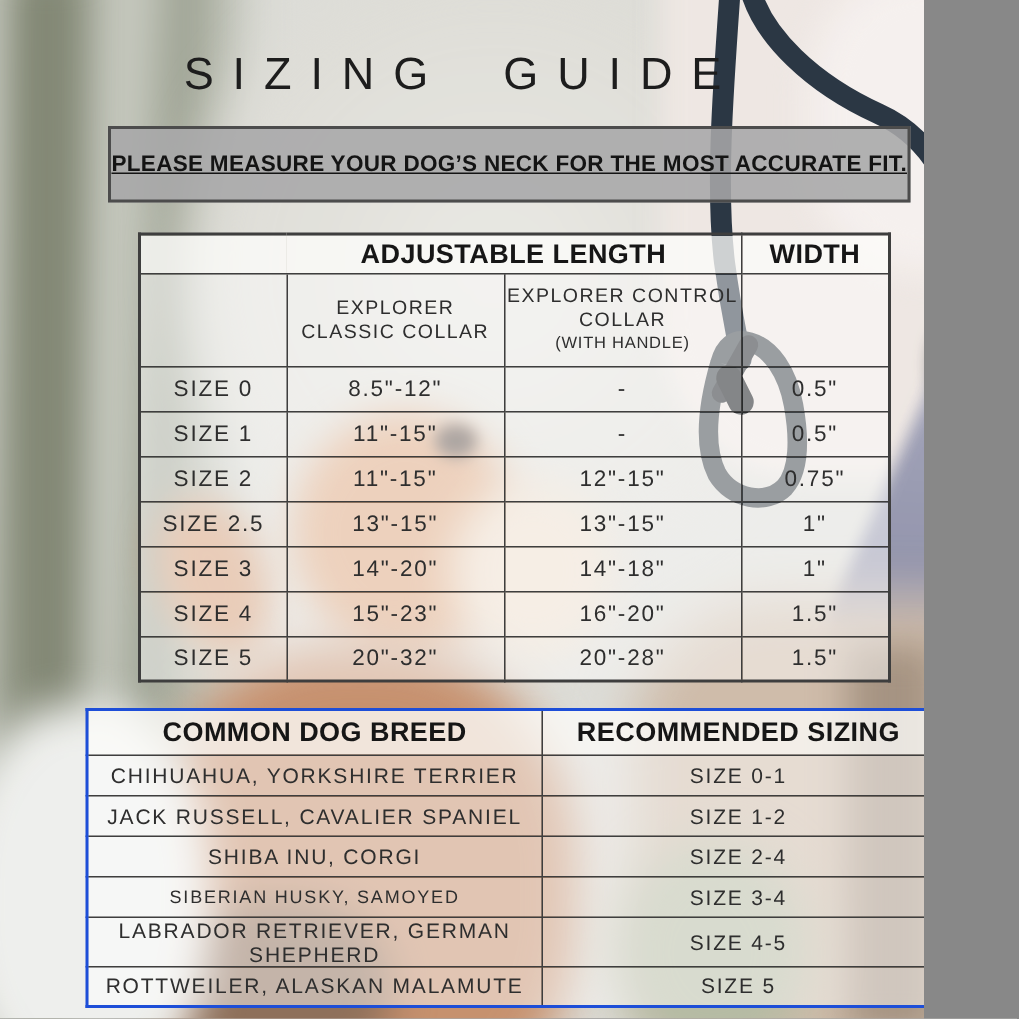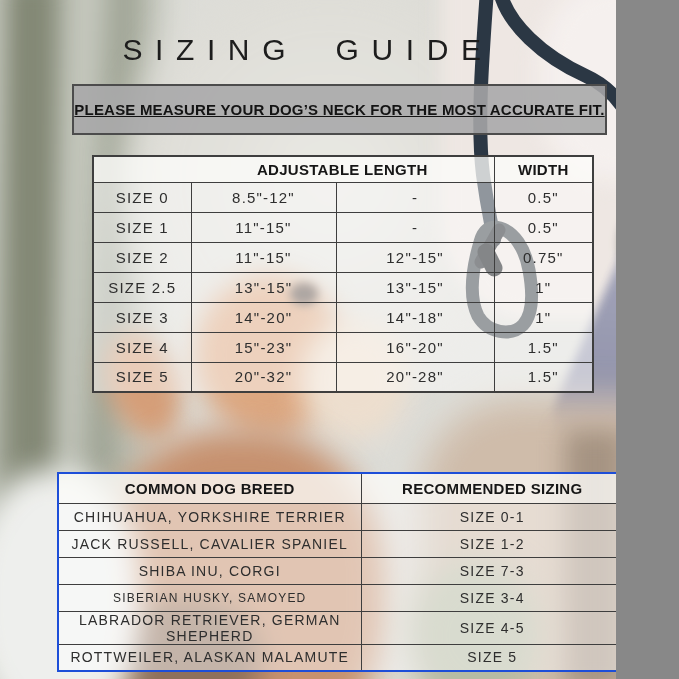--- a/index.html
+++ b/index.html
@@ -49,21 +49,21 @@
     text-align:center;
   }
   .notice .u{text-decoration:underline;}
   
   table{border-collapse:collapse;table-layout:fixed;position:absolute;}
   td,th{border:1px solid #3e3e3e;padding:0;text-align:center;vertical-align:middle;overflow:hidden;}
   .t1{left:92px;top:155px;width:500px;border:2px solid #3e3e3e;}
   .t2{left:57px;top:472px;width:566px;border:2px solid #1d4ed8;}
   .cell{background:rgba(255,255,255,0.48);}
   .hcell{background:rgba(253,252,250,0.78);}
-  .bold-h{font-weight:bold;font-size:15px;color:#161616;letter-spacing:0.3px;}
+  .bold-h{font-weight:bold;font-size:18px;color:#161616;letter-spacing:0.3px;}
   .draft{font-size:15px;color:#2e2e2e;letter-spacing:1.2px;}
   .draft-sm{font-size:13px;color:#2e2e2e;letter-spacing:1px;line-height:16px;}
   .sub{font-size:11px;letter-spacing:0.5px;display:block;}
   .no-r{border-right:none;}
   .no-l{border-left:none;}
   .r1{height:26px;} .r2{height:62px;} .rd{height:30px;}
   .r2h{height:30px;} .rbd{height:27px;}
 </style>
 </head>
 <body>
@@ -119,20 +119,29 @@
         <col style="width:145px">
         <col style="width:158px">
         <col style="width:99px">
       </colgroup>
     <tbody>
         <tr class="r1">
       <td class="hcell no-r"></td>
       <td class="hcell bold-h no-l" colspan="2">ADJUSTABLE LENGTH</td>
       <td class="hcell bold-h">WIDTH</td>
     </tr>
+    <tr class="r2">
+      <td class="cell"></td>
+      <td class="cell draft-sm">EXPLORER CLASSIC COLLAR</td>
+      <td class="cell draft-sm">
+        <span>EXPLORER CONTROL COLLAR</span>
+        <span class="sub">(WITH HANDLE)</span>
+      </td>
+      <td class="cell"></td>
+    </tr>
     <tr class="rd">
       <td class="cell draft">SIZE 0</td>
       <td class="cell draft">8.5"-12"</td>
       <td class="cell draft">-</td>
       <td class="cell draft">0.5"</td>
     </tr>
     <tr class="rd">
       <td class="cell draft">SIZE 1</td>
       <td class="cell draft">11"-15"</td>
       <td class="cell draft">-</td>
@@ -184,21 +193,21 @@
     <tr class="rbd">
       <td class="cell draft" style="font-size:14px">CHIHUAHUA, YORKSHIRE TERRIER</td>
       <td class="cell draft" style="font-size:14px">SIZE 0-1</td>
     </tr>
     <tr class="rbd">
       <td class="cell draft" style="font-size:14px">JACK RUSSELL, CAVALIER SPANIEL</td>
       <td class="cell draft" style="font-size:14px">SIZE 1-2</td>
     </tr>
     <tr class="rbd">
       <td class="cell draft" style="font-size:14px">SHIBA INU, CORGI</td>
-      <td class="cell draft" style="font-size:14px">SIZE 7-3</td>
+      <td class="cell draft" style="font-size:14px">SIZE 2-4</td>
     </tr>
     <tr class="rbd">
       <td class="cell draft" style="font-size:12px">SIBERIAN HUSKY, SAMOYED</td>
       <td class="cell draft" style="font-size:14px">SIZE 3-4</td>
     </tr>
     <tr class="rbd">
       <td class="cell draft" style="font-size:14px">LABRADOR RETRIEVER, GERMAN SHEPHERD</td>
       <td class="cell draft" style="font-size:14px">SIZE 4-5</td>
     </tr>
     <tr class="rbd">

